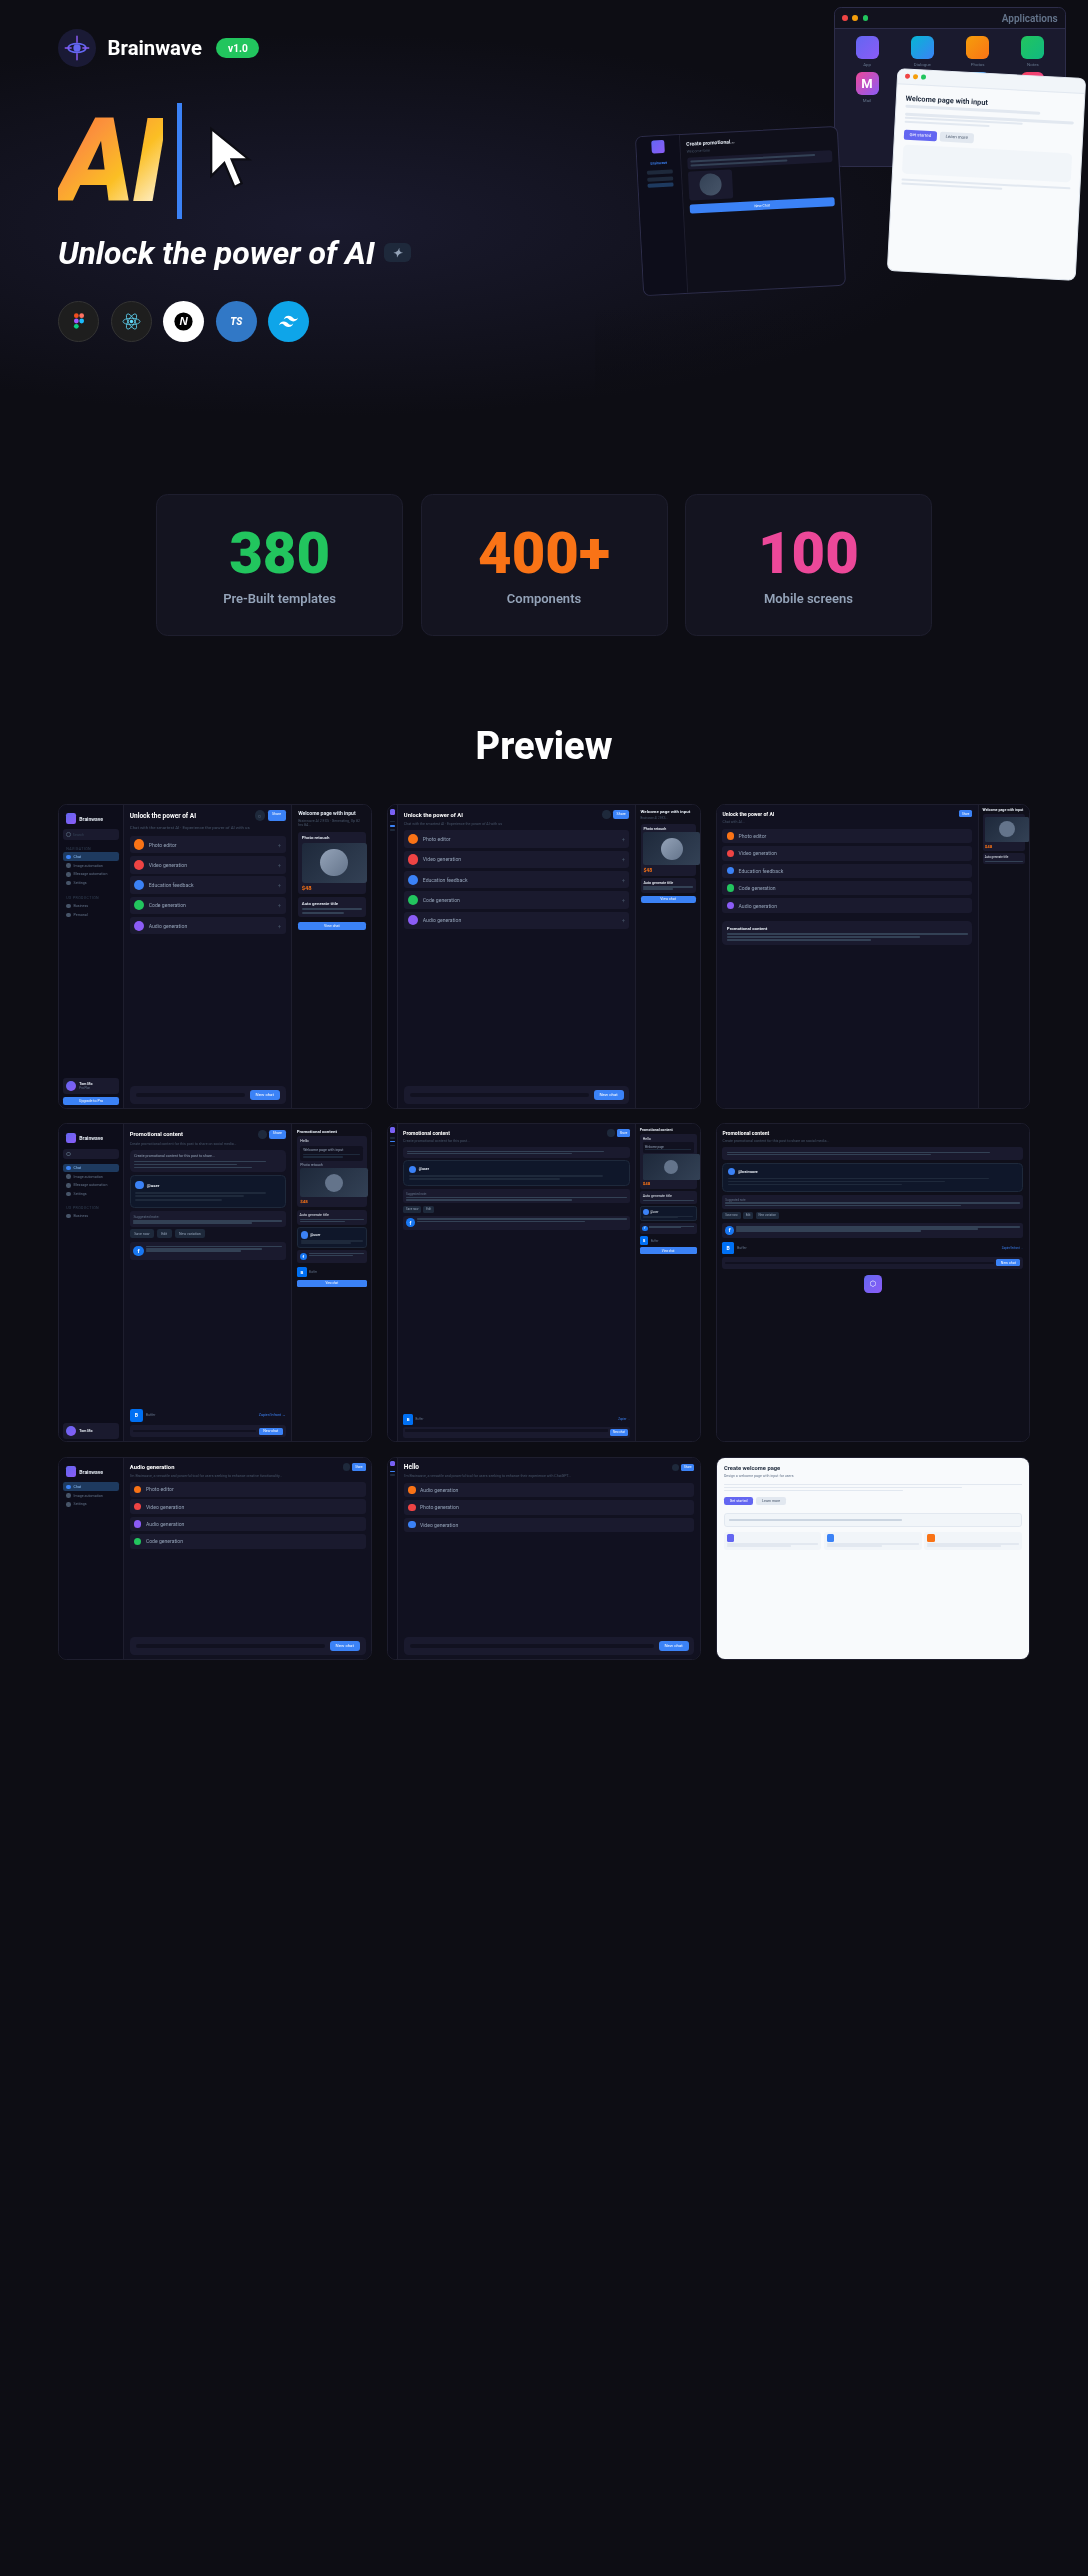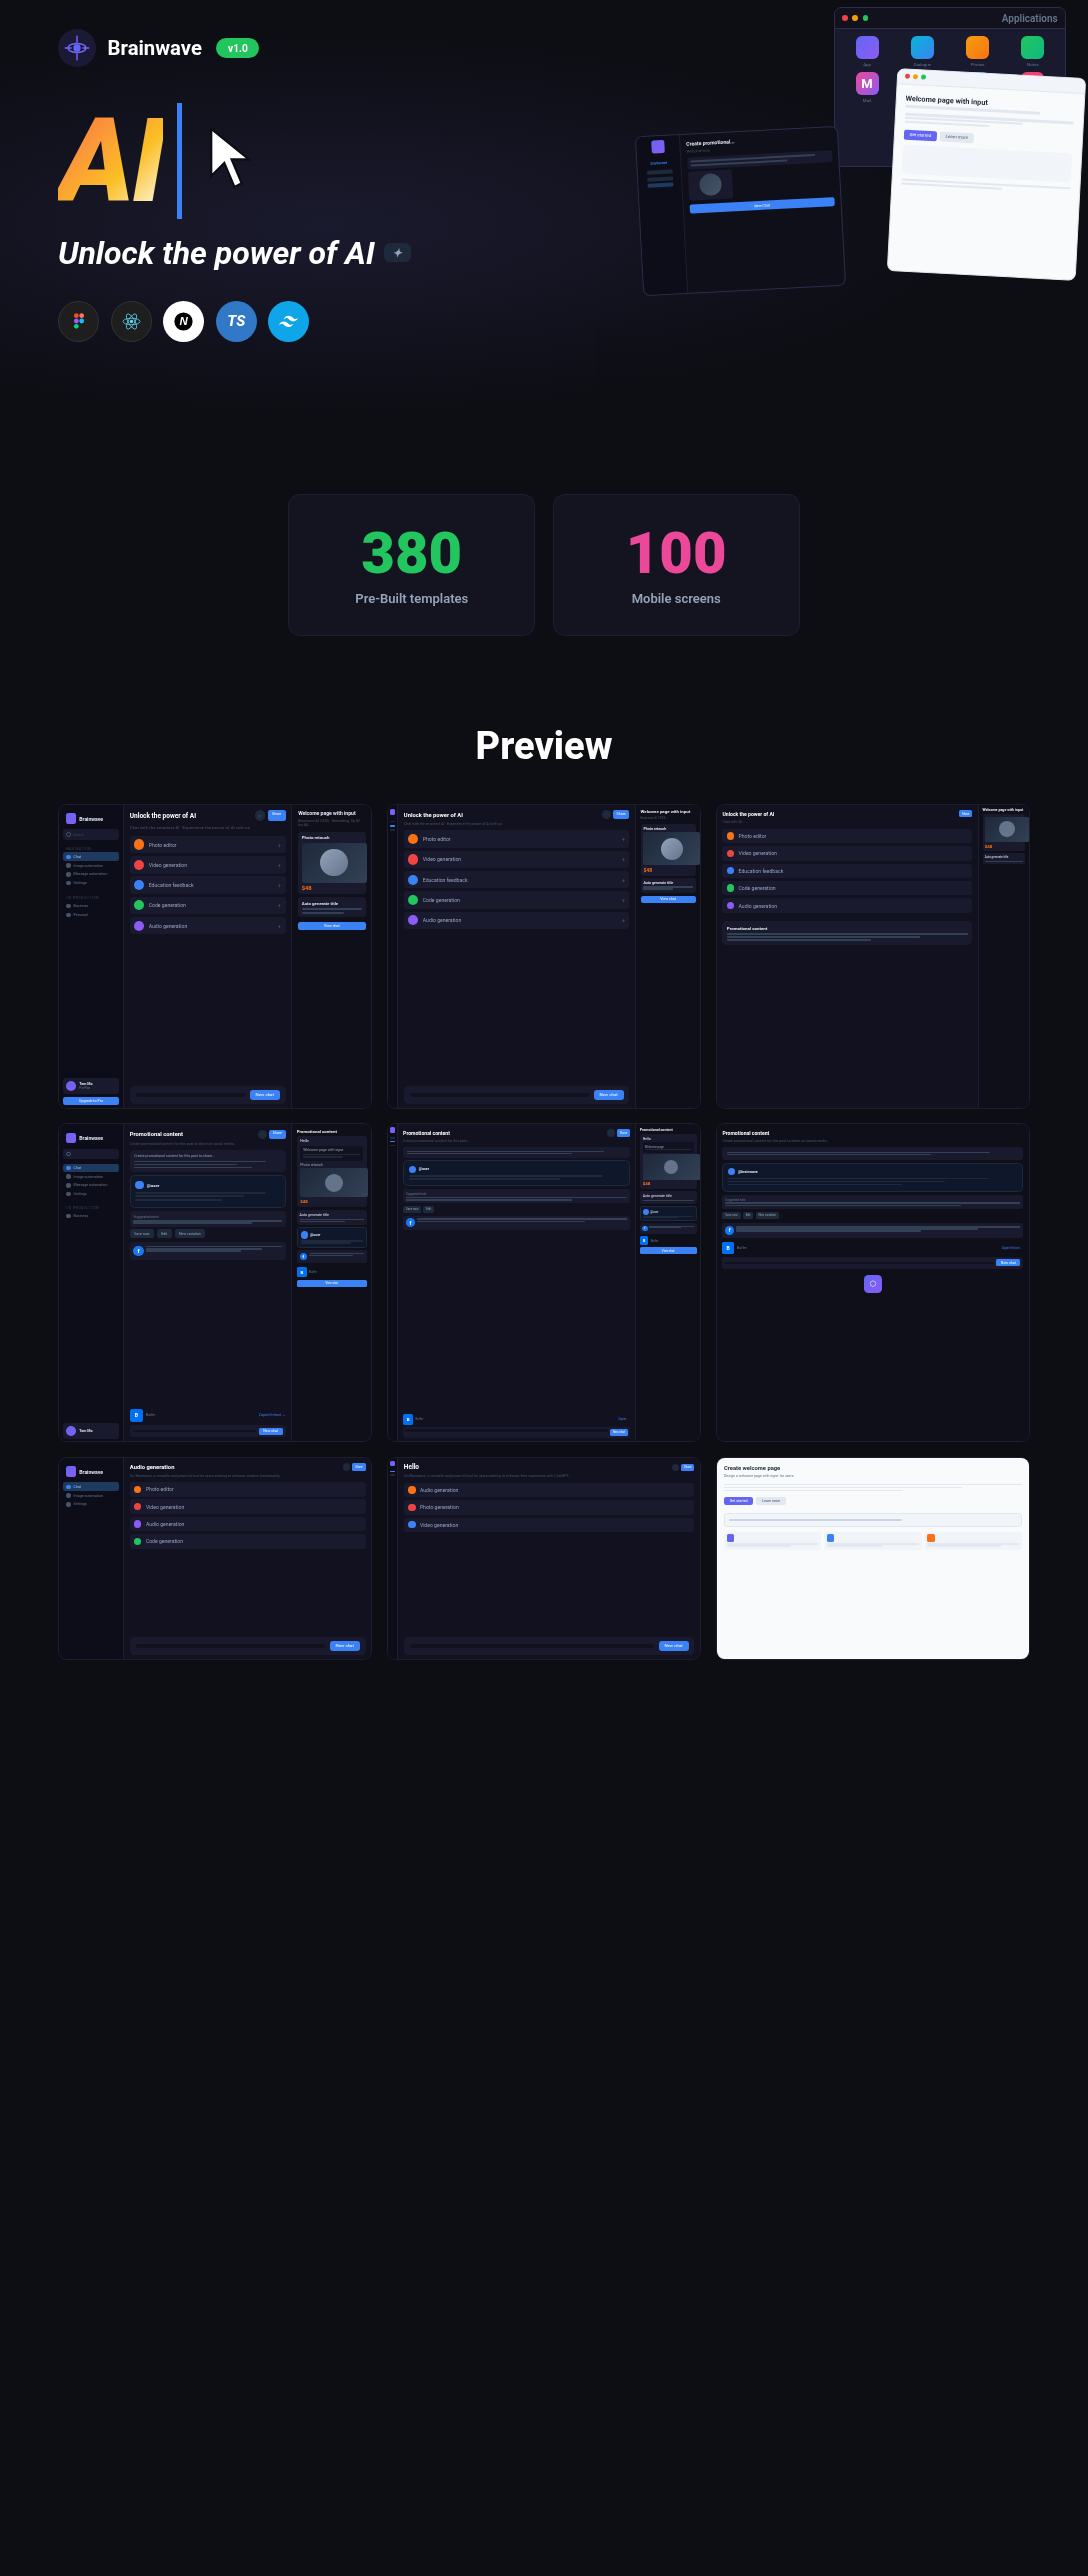--- a/index.html
+++ b/index.html
@@ -472,21 +472,21 @@
           <ellipse cx="50" cy="50" rx="45" ry="17" stroke="#61DAFB" stroke-width="4" fill="none" transform="rotate(120 50 50)"></ellipse>
         </svg>
       </div>
       <div class="tech-badge tech-next">
         <svg width="19" height="19" viewBox="0 0 100 100" style="font-size:22px">
           <circle cx="50" cy="50" r="48" fill="black"></circle>
           <text x="50" y="70" text-anchor="middle" font-size="60" font-weight="900" fill="white" font-family="Arial">N</text>
         </svg>
       </div>
       <div class="tech-badge tech-ts">
-        <span style="font-size:15px;font-weight:800;">TS</span>
+        <span style="font-size:10px;font-weight:800;">TS</span>
       </div>
       <div class="tech-badge tech-tailwind">
         <svg width="19" height="13" viewBox="0 0 54 33" fill="white">
           <path d="M27 0C19.8 0 15.3 3.6 13.5 10.8C16.2 7.2 19.35 5.85 22.95 6.75C25.004 7.263 26.472 8.754 28.097 10.403C30.744 13.09 33.808 16.2 40.5 16.2C47.7 16.2 52.2 12.6 54 5.4C51.3 9 48.15 10.35 44.55 9.45C42.496 8.937 41.028 7.446 39.403 5.797C36.756 3.11 33.692 0 27 0ZM13.5 16.2C6.3 16.2 1.8 19.8 0 27C2.7 23.4 5.85 22.05 9.45 22.95C11.504 23.463 12.972 24.954 14.597 26.603C17.244 29.29 20.308 32.4 27 32.4C34.2 32.4 38.7 28.8 40.5 21.6C37.8 25.2 34.65 26.55 31.05 25.65C28.996 25.137 27.528 23.646 25.903 21.997C23.256 19.31 20.192 16.2 13.5 16.2Z"></path>
         </svg>
       </div>
     </div>
   </div>
 
   <div class="hero-decorative">
@@ -587,20 +587,24 @@
     <div style="position:absolute;bottom:0;left:0;right:0;height:145px;background:linear-gradient(to top,#0d0d14,transparent);"></div>
   </div>
 </section>
 
 <section class="stats-section">
   <div class="stat-card">
     <div class="stat-number stat-number-green">380</div>
     <div class="stat-label">Pre-Built templates</div>
   </div>
   <div class="stat-card">
+    <div class="stat-number stat-number-orange">400+</div>
+    <div class="stat-label">Components</div>
+  </div>
+  <div class="stat-card">
     <div class="stat-number stat-number-pink">100</div>
     <div class="stat-label">Mobile screens</div>
   </div>
 </section>
 
 <section class="preview-section">
   <h2 class="preview-title">Preview</h2>
 
   <div class="preview-grid">
 

